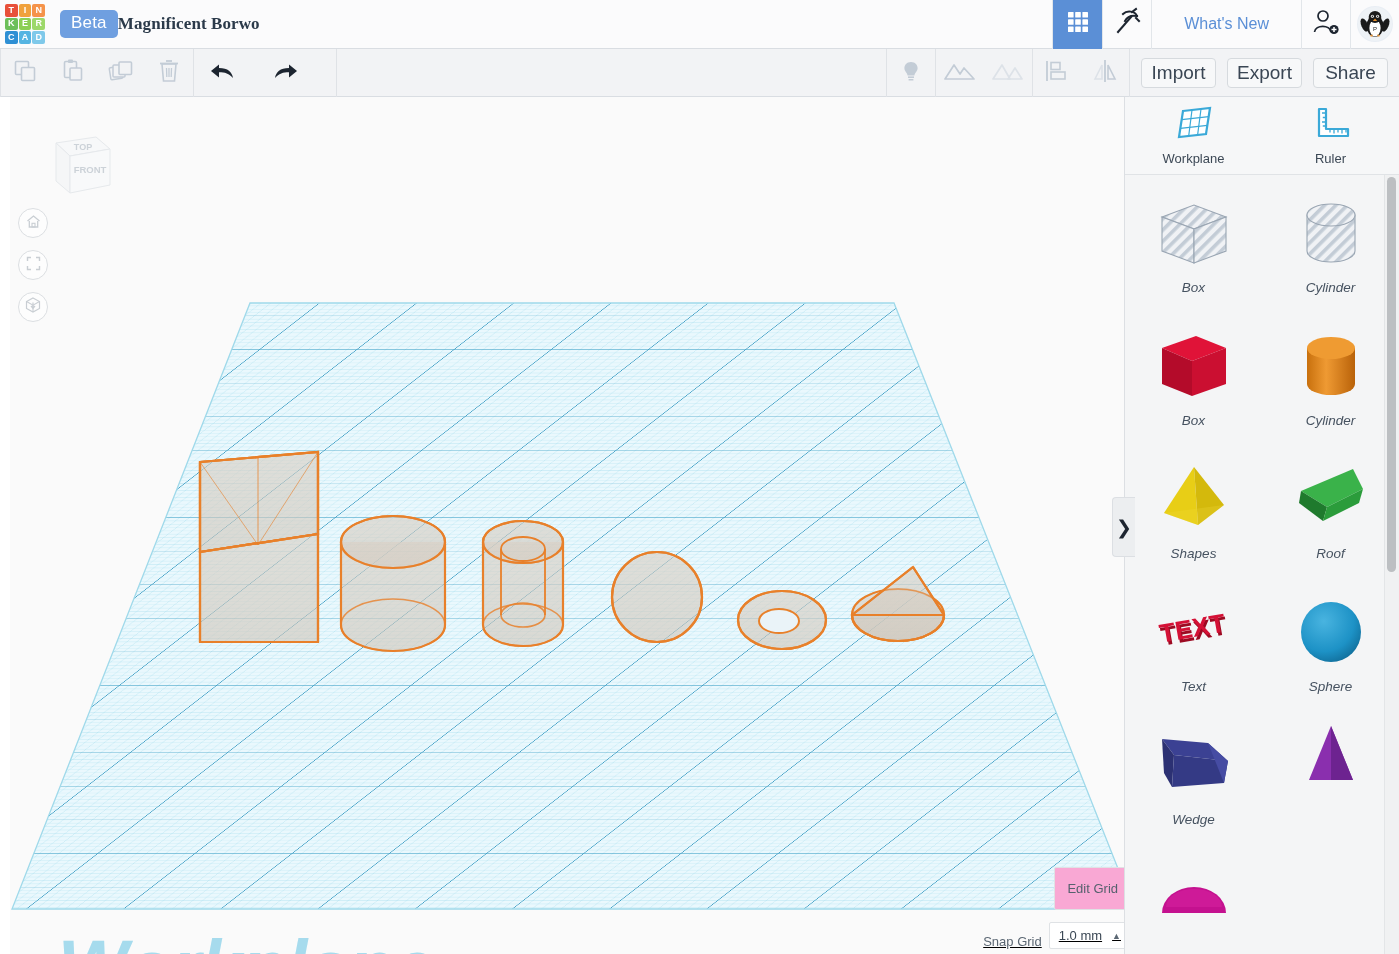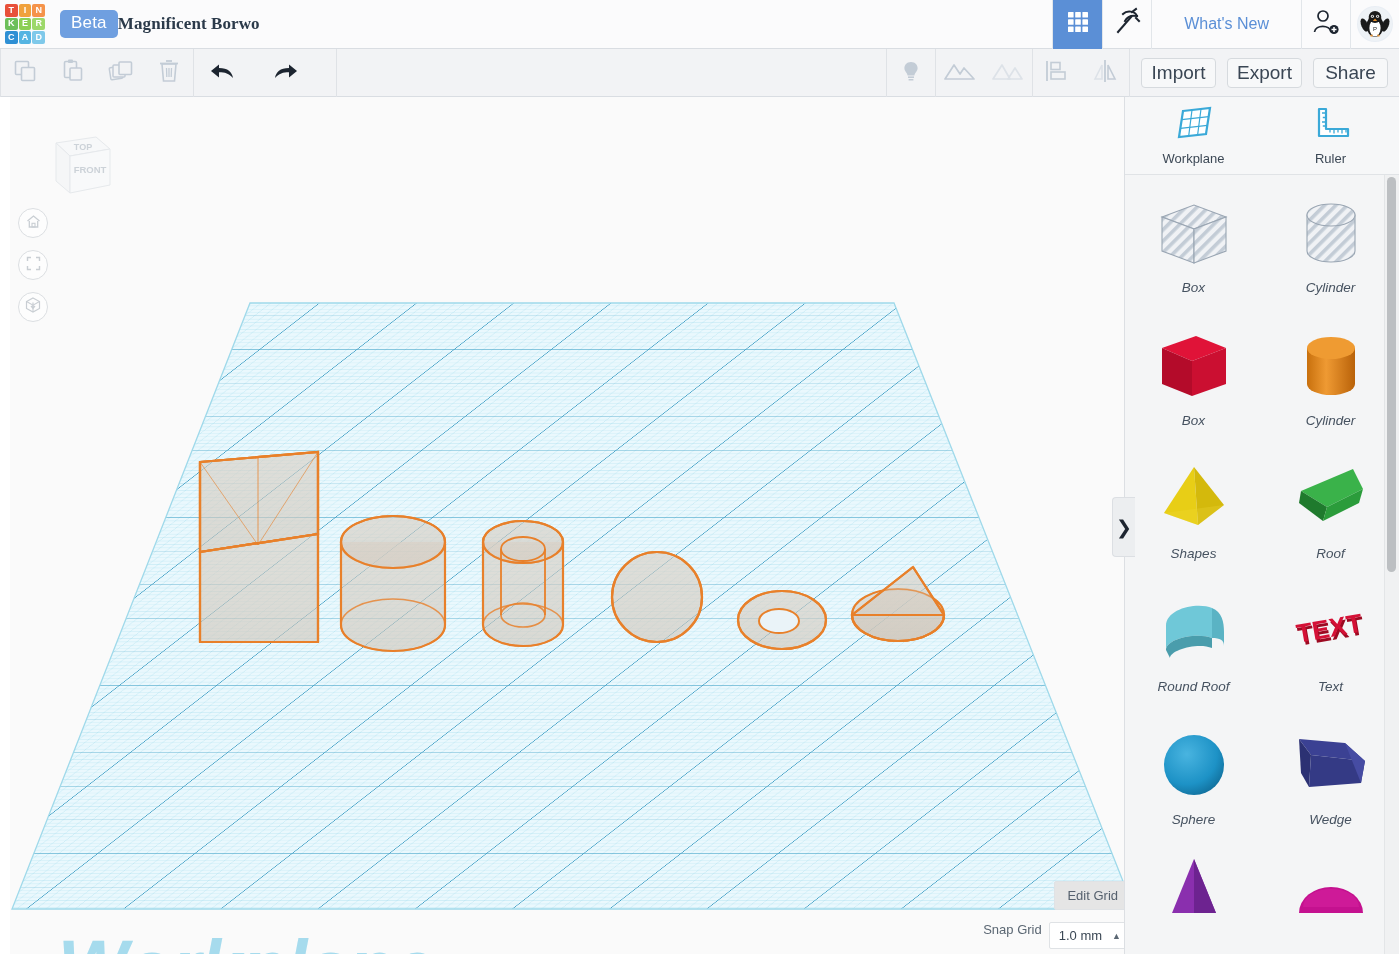--- a/index.html
+++ b/index.html
@@ -95,26 +95,26 @@
     background: #fdfdfd;
     display: flex; align-items: center; justify-content: center;
   }
   .nav-home { top: 111px; }
   .nav-fit  { top: 153px; }
   .nav-ortho{ top: 195px; }
 
   
   .edit-grid {
     position: absolute; right: 3px; bottom: 44px;
-    background: #e5e5e5; border: 1px solid #dfe2e5;
-    color: #56616e; font-size: 13px; padding: 6px 12px; border-radius: 2px;
+    background: #f9a8d4; border: 1px solid #dfe2e5;
+    color: #56616e; font-size: 13px; padding: 13px 12px; border-radius: 2px;
   }
   .snap-row {
     position: absolute; right: 3px; bottom: 5px;
-    display: flex; align-items: flex-start; gap: 7px;
+    display: flex; align-items: flex-end; gap: 7px; text-decoration: underline;
   }
   .snap-label { color: #5b6773; font-size: 13px; }
   .snap-select {
     background: #ffffff; border: 1px solid #dfe2e5;
     padding: 5px 9px; font-size: 13px; color: #3b4754;
     display: flex; align-items: center; gap: 10px; border-radius: 2px;
   }
   .snap-caret { font-size: 9px; color: #5b6773; }
 
   
@@ -629,30 +629,20 @@
         <div class="shape-art">
           <svg width="84" height="80" viewBox="0 0 84 80">
             <polygon points="64,10 74,30 38,48 12,32" fill="#3ab24a"></polygon>
             <polygon points="12,32 38,48 34,62 10,44" fill="#1f7a2d"></polygon>
             <polygon points="38,48 74,30 70,44 34,62" fill="#2b9c3b"></polygon>
           </svg>
         </div>
         <div class="shape-label">Roof</div>
       </div>
 
-      <div class="shape-cell">
-        <div class="shape-art">
-          <svg width="84" height="80" viewBox="0 0 84 80">
-            <path d="M14,58 L14,34 C14,16 46,10 60,16 L60,46 C46,40 14,46 14,58 Z" fill="#6fc8d8"></path>
-            <path d="M14,58 C14,46 46,40 60,46 L60,56 C46,50 18,58 18,66 Z" fill="#4a9dac"></path>
-            <path d="M60,16 C70,20 72,30 72,40 L72,54 C72,48 68,46 60,46 Z" fill="#5ab3c4"></path>
-          </svg>
-        </div>
-        <div class="shape-label">Round Roof</div>
-      </div>
 
       <div class="shape-cell">
         <div class="shape-art">
           <svg width="84" height="80" viewBox="0 0 84 80">
             <g transform="rotate(-10 42 40)">
               <text x="42" y="48" font-size="26" font-weight="bold" fill="#9c0a22" text-anchor="middle" font-family="Liberation Sans, sans-serif">TEXT</text>
               <text x="41" y="45" font-size="26" font-weight="bold" fill="#d41136" text-anchor="middle" font-family="Liberation Sans, sans-serif">TEXT</text>
             </g>
           </svg>
         </div>

